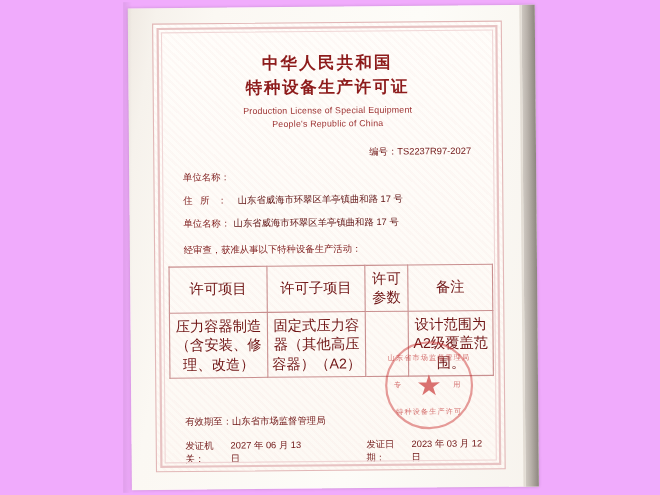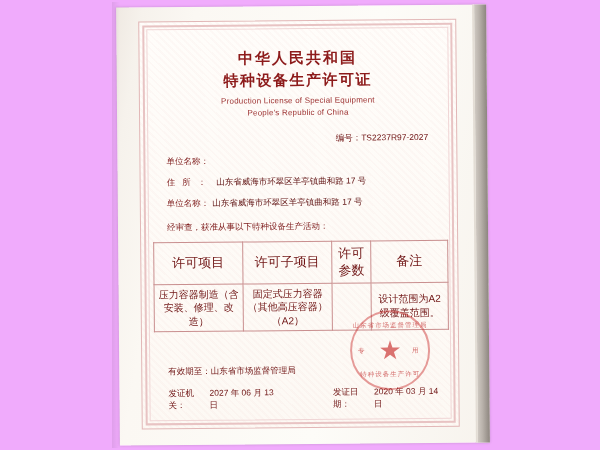--- a/index.html
+++ b/index.html
@@ -150,21 +150,21 @@
     color: #7d1a1a;
   }
   table.grid {
     margin: 8px auto 0 auto;
     width: 274px;
     border-collapse: collapse;
     table-layout: fixed;
   }
   table.grid th, table.grid td {
     border: 1px solid #c98f8f;
-    font-size: 10px;
+    font-size: 13px;
     color: #6f1414;
     text-align: center;
     vertical-align: middle;
     padding: 3px 2px;
     line-height: 1.35;
   }
   table.grid th {
     font-weight: normal;
     height: 18px;
     font-size: 13px;
@@ -303,21 +303,21 @@
 
         <div class="footer">
           <div class="footer-row">
             <span>有效期至：</span>
             <span>山东省市场监督管理局</span>
           </div>
           <div class="footer-row">
             <span>发证机关：</span>
             <span>2027 年 06 月 13 日</span>
             <span class="seg2">发证日期：</span>
-            <span>2020 年 03 月 14 日</span>
+            <span>2023 年 03 月 12 日</span>
           </div>
         </div>
 
         <div class="seal">
           <div class="arc-top">山东省市场监督管理局</div>
           <div class="side-l">专</div>
           <div class="side-r">用</div>
           <div class="star">★</div>
           <div class="arc-bottom">特种设备生产许可</div>
         </div>

